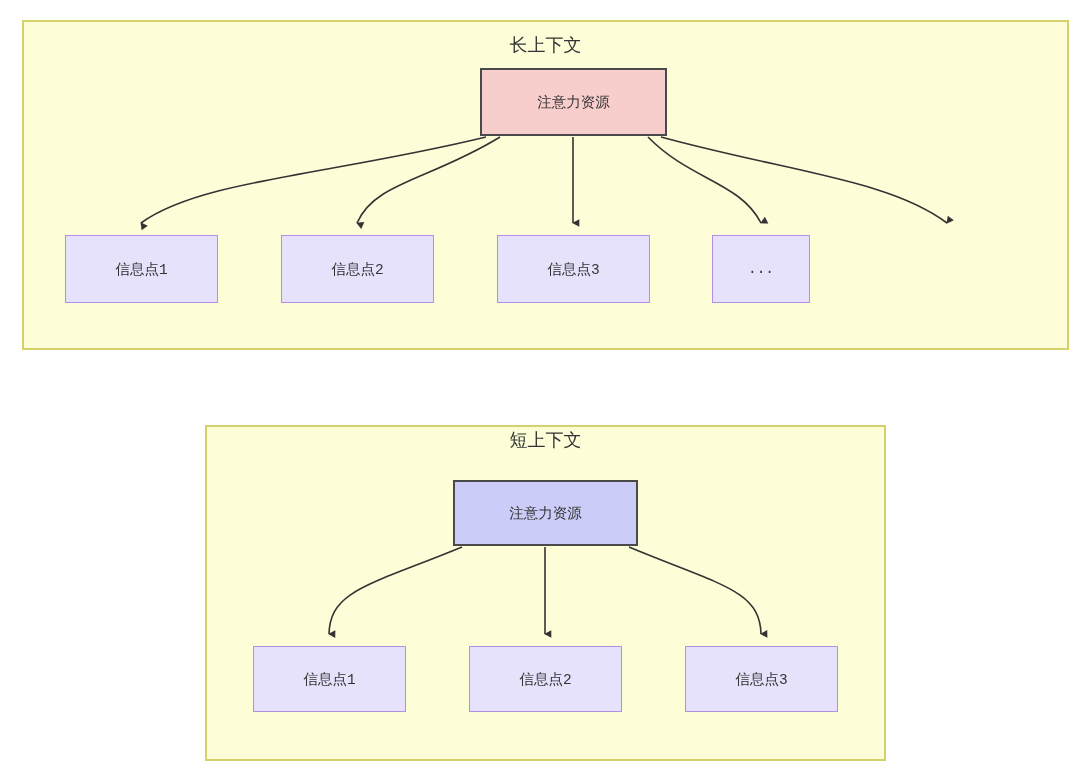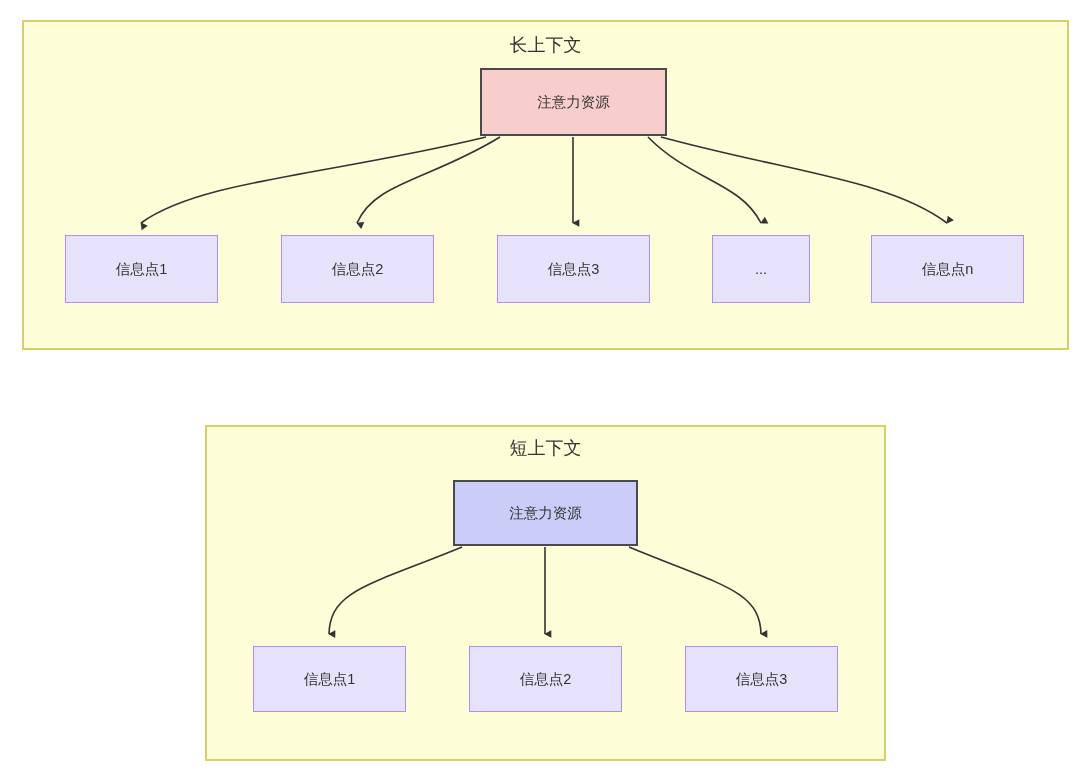--- a/index.html
+++ b/index.html
@@ -43,31 +43,32 @@
     position: absolute;
     left: 0;
     right: 0;
     text-align: center;
     font-size: 18px;
     color: #333333;
     line-height: 18px;
     white-space: nowrap;
   }
   #panel-long .panel-title { top: 14px; }
-  #panel-short .panel-title { top: 12px; }
+  #panel-short .panel-title { top: 4px; }
 
   .node {
     position: absolute;
     box-sizing: border-box;
     display: flex;
     align-items: center;
     justify-content: center;
     font-size: 14.5px;
     color: #333333;
     white-space: nowrap;
+    font-family: Liberation Mono, monospace;
   }
   .node-attention-pink {
     background: #f8cecc;
     border: 2px solid #4a4a4a;
   }
   .node-attention-blue {
     background: #ccccf8;
     border: 2px solid #4a4a4a;
   }
   .node-info {
@@ -132,21 +133,20 @@
       <path d="M 629,547 C 720,585 760,590 761,634" fill="none" stroke="#333333" stroke-width="1.6" marker-end="url(#arrowhead)"></path>
     </g>
   </svg>
 
   <div class="node node-attention-pink" id="node-attention-long">注意力资源</div>
 
   <div class="node node-info" id="long-info-1">信息点1</div>
   <div class="node node-info" id="long-info-2">信息点2</div>
   <div class="node node-info" id="long-info-3">信息点3</div>
   <div class="node node-info" id="long-info-4">...</div>
-  <div class="node node-info" id="long-info-5">信息点n</div>
 
   <div class="node node-attention-blue" id="node-attention-short">注意力资源</div>
 
   <div class="node node-info" id="short-info-1">信息点1</div>
   <div class="node node-info" id="short-info-2">信息点2</div>
   <div class="node node-info" id="short-info-3">信息点3</div>
 
 </div>
 
 </body></html>

